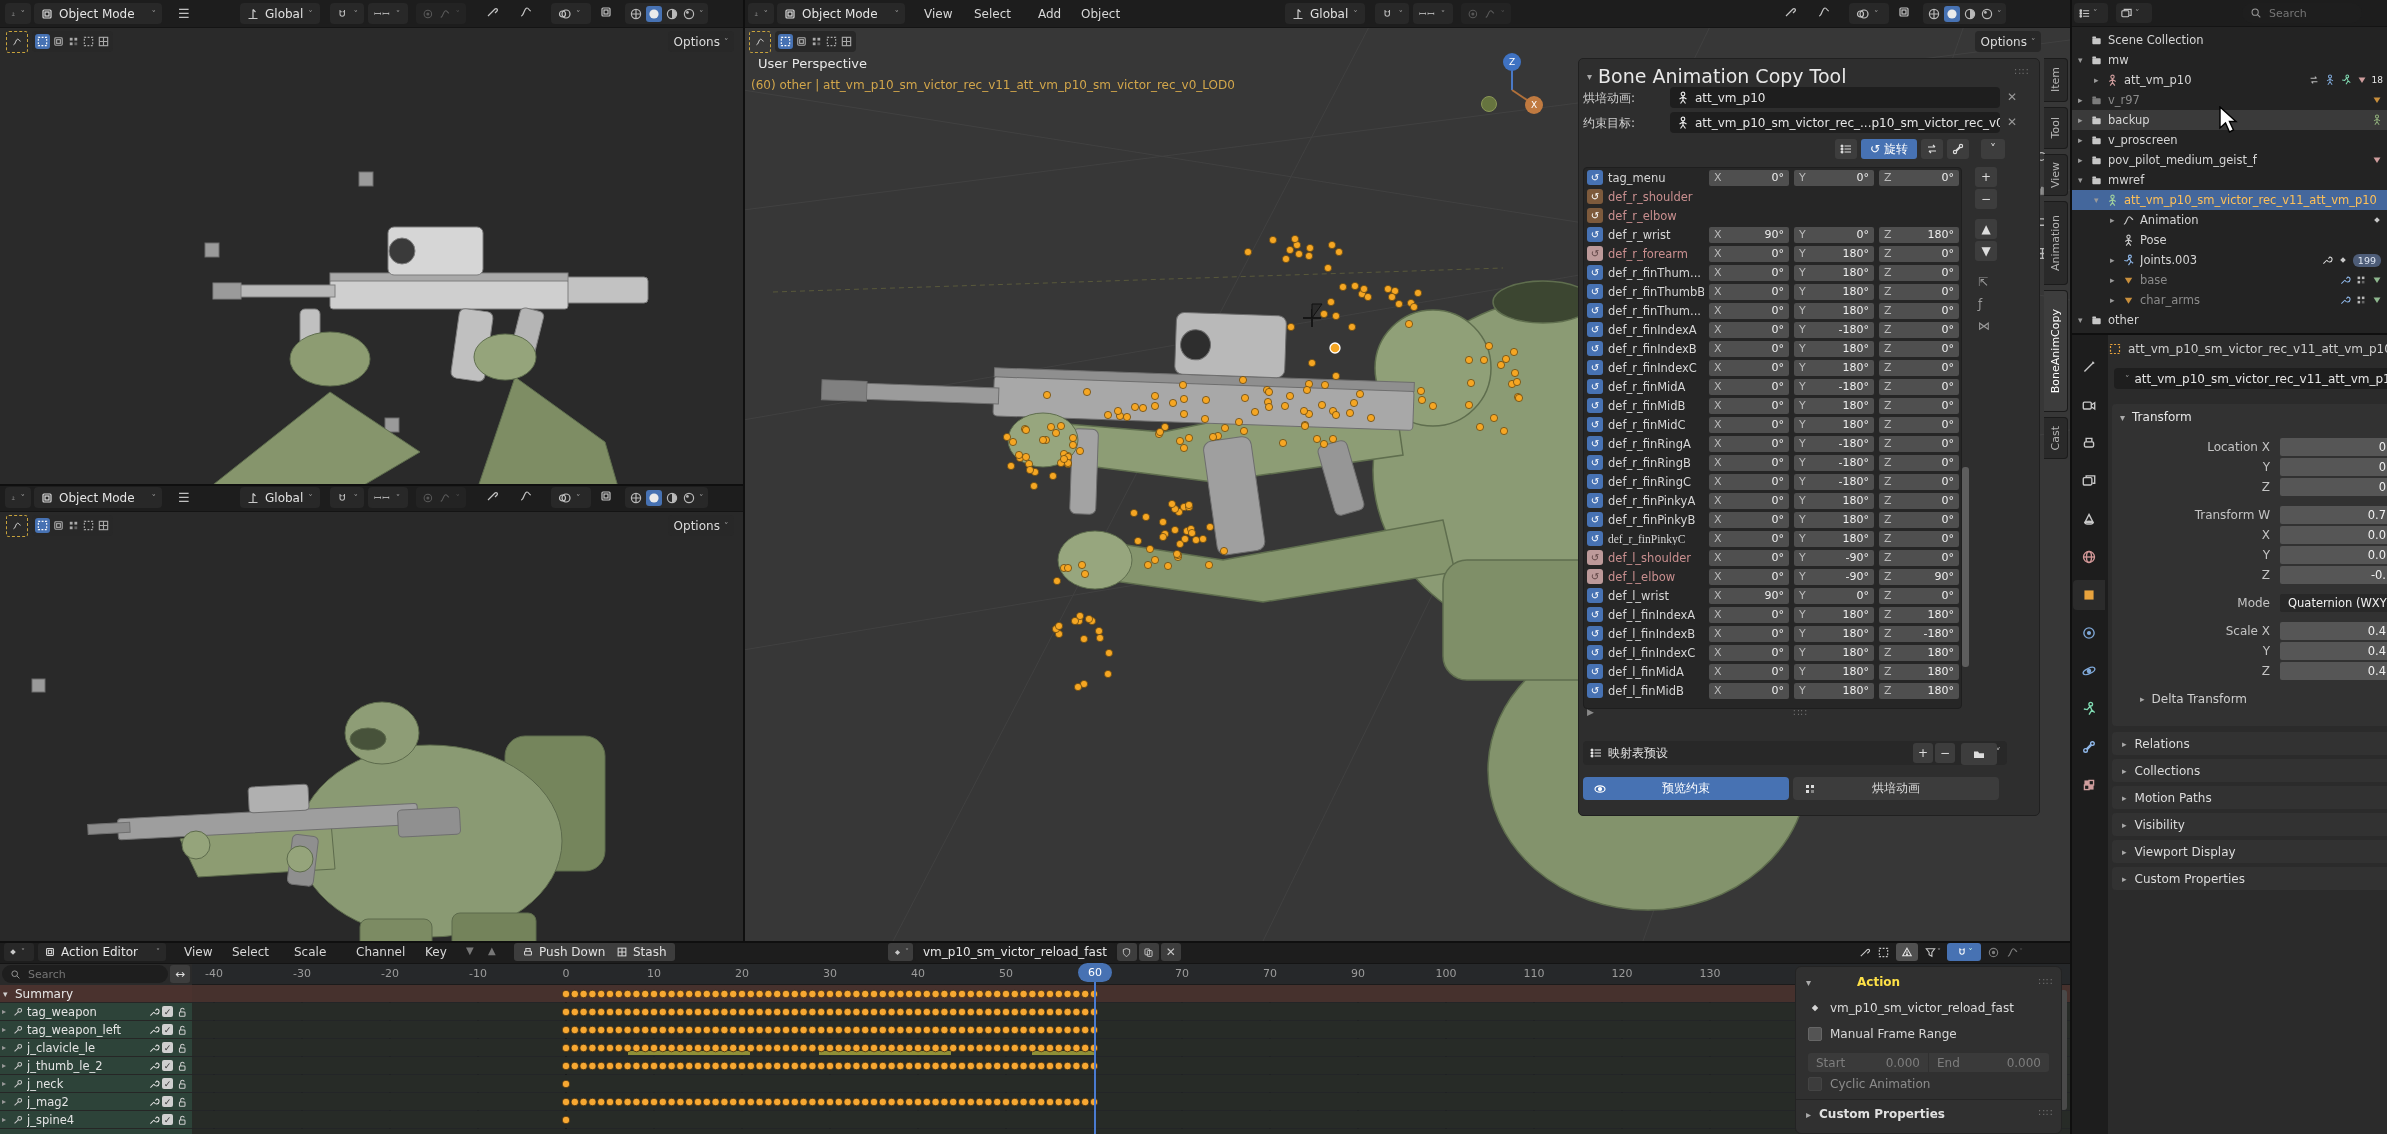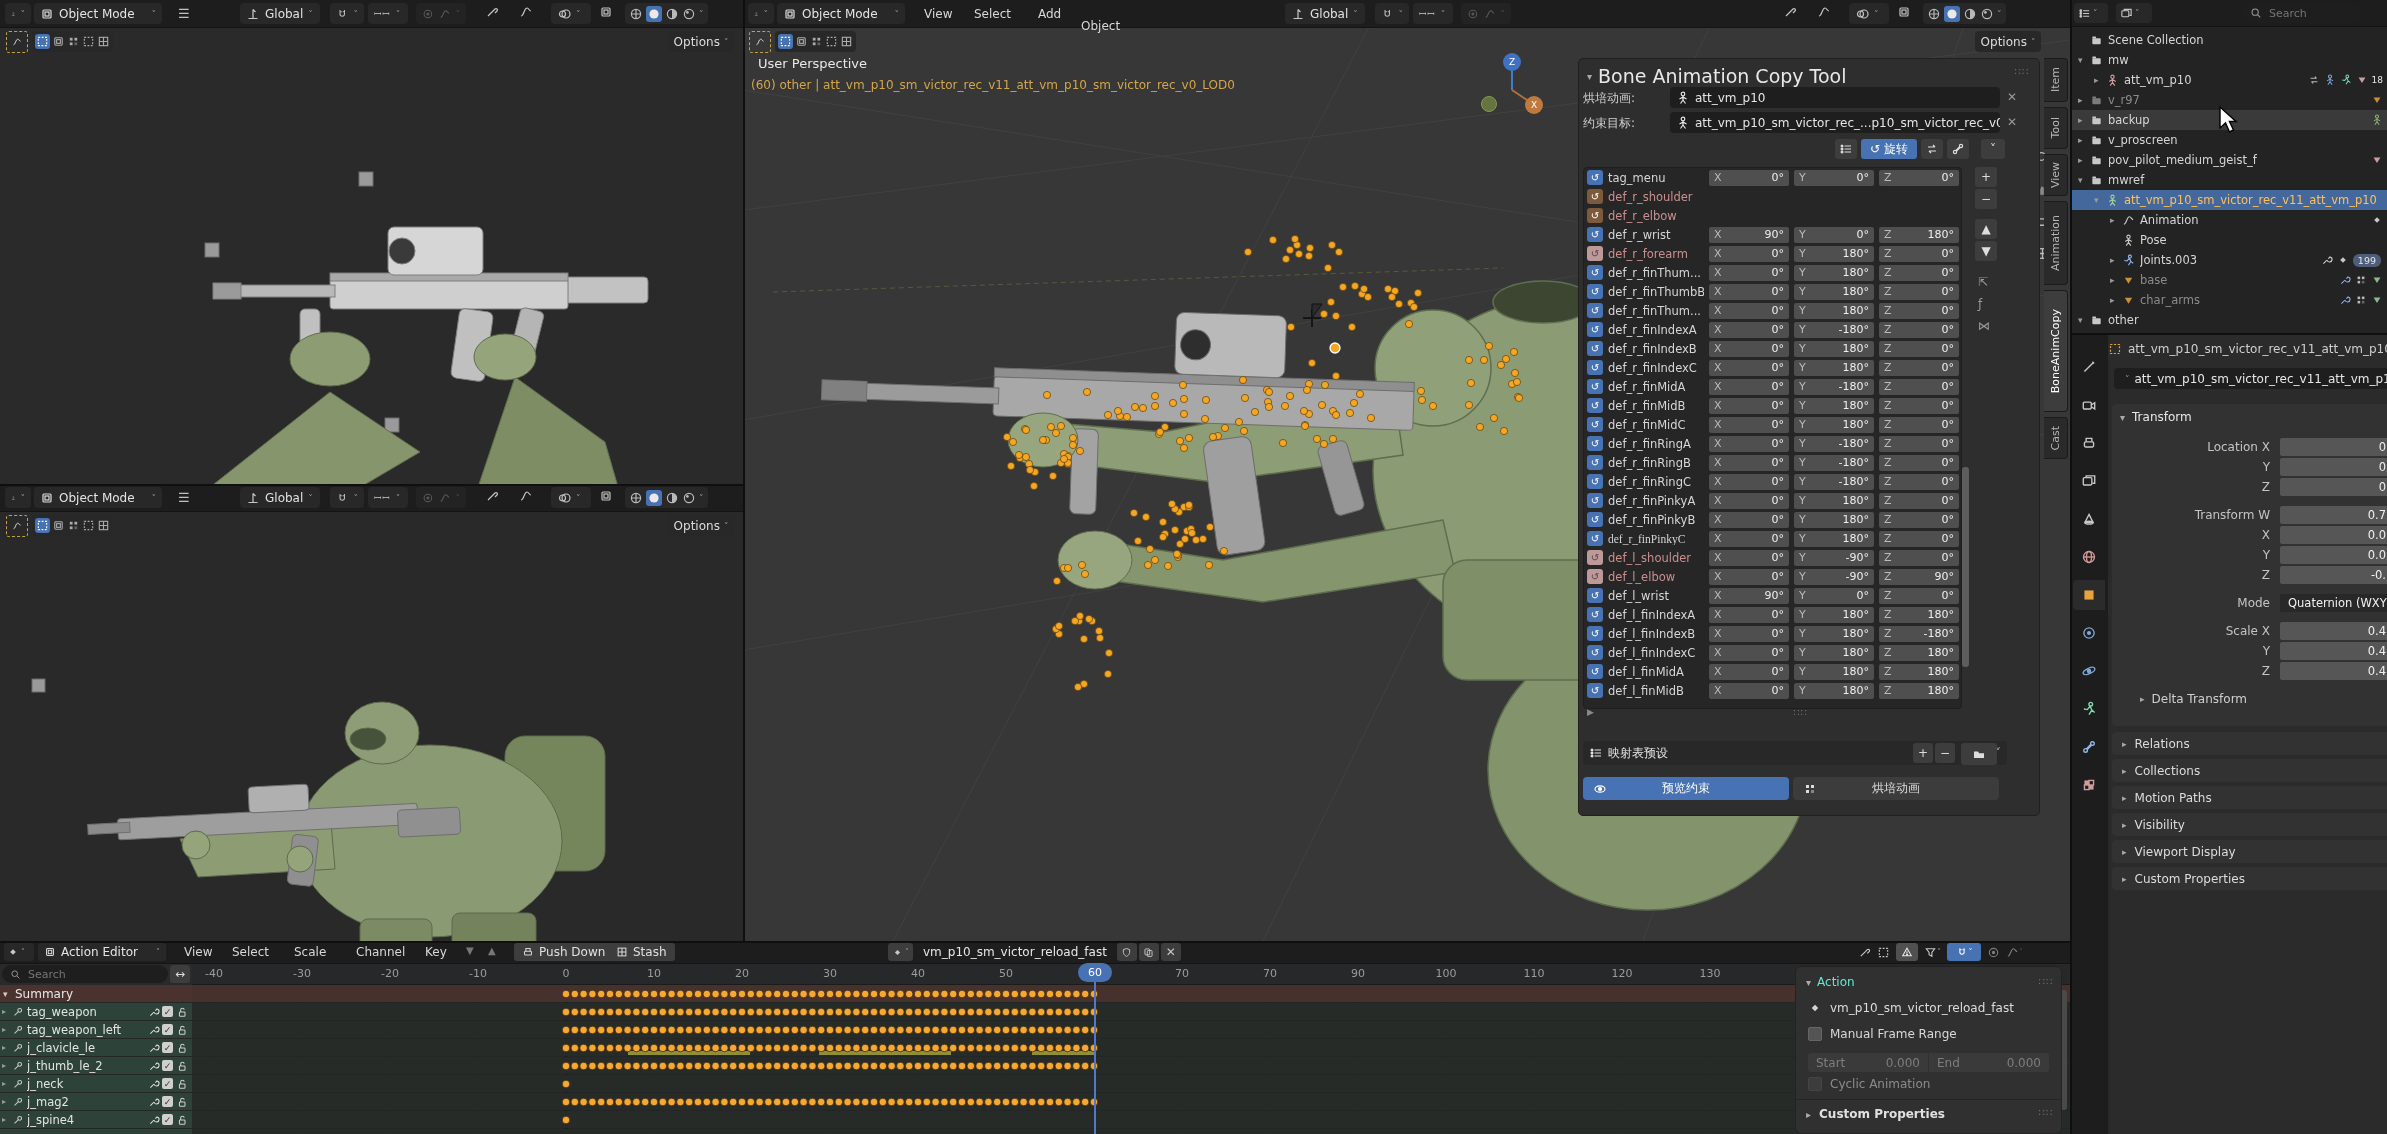--- a/index.html
+++ b/index.html
@@ -571,21 +571,21 @@
           </svg>
         </span>
       <span>烘培动画</span>
     </div>
   </div>
 
   <div class="abs" style="left:1795px;top:966px;width:267px;height:168px;background:#303030;border:1px solid #232323;
        border-radius:6px;z-index:7;box-sizing:border-box;">
     <div class="abs" style="left:10px;top:8px;display:flex;gap:6px;align-items:center;">
       <span style="color:#aaa;font-size:10px;">▾</span>
-      <span style="color:#5eead4;font-weight:normal;">Action</span>
+      <span style="color:#fde047;font-weight:bold;margin-left:40px;">Action</span>
     </div>
     <span class="abs dots4" style="right:8px;top:9px;">∷∷</span>
     <div class="abs" style="left:12px;top:34px;display:flex;gap:8px;align-items:center;">
       <span>
           <svg width="14" height="14" viewBox="0 0 14 14" fill="none" stroke="rgb(212, 212, 212)" stroke-width="1.2" style="color:rgb(212, 212, 212)">
             <rect x="4.7" y="4.7" width="4.6" height="4.6" transform="rotate(45 7 7)" fill="currentColor" stroke="none"></rect>
           </svg>
         </span>
       <span style="color:#dcdcdc;">vm_p10_sm_victor_reload_fast</span>
     </div>
@@ -878,21 +878,21 @@
             <rect x="3" y="3" width="8" height="8" rx="1"></rect>
             <rect x="5" y="5" width="4" height="4"></rect>
           </svg>
         </span>
         <span style="color:#e4e4e4;">Object Mode</span>
         <span style="color:#999;font-size:9px;margin-left:auto;">˅</span>
       </div>
       <div style="position: absolute; left: 172px; top: 0px; height: 27px; display: flex; align-items: center; padding: 0px 9px; color: rgb(216, 216, 216);">View</div>
       <div style="position: absolute; left: 222px; top: 0px; height: 27px; display: flex; align-items: center; padding: 0px 9px; color: rgb(216, 216, 216);">Select</div>
       <div style="position: absolute; left: 286px; top: 0px; height: 27px; display: flex; align-items: center; padding: 0px 9px; color: rgb(216, 216, 216);">Add</div>
-      <div style="position: absolute; left: 329px; top: 12px; height: 27px; display: flex; align-items: center; padding: 0px 9px; color: rgb(216, 216, 216);">Object</div>
+      <div style="position: absolute; left: 329px; top: 0px; height: 27px; display: flex; align-items: center; padding: 0px 9px; color: rgb(216, 216, 216);">Object</div>
       <div style="position: absolute; left: 542px; top: 3px; width: 80px; height: 21px; background: rgb(40, 40, 40); border-radius: 4px; display: flex; align-items: center; gap: 5px; padding: 0px 6px; box-sizing: border-box;">
         <svg width="14" height="14" viewBox="0 0 14 14" fill="none" stroke="#c8c8c8" stroke-width="1.2" style="color:#c8c8c8">
           <path d="M7 2.5 V11.5 M2.5 11.5 H11.5 M7 2.5 L9.5 5"></path>
         </svg>
         <span style="color:#e0e0e0;">Global</span>
         <span style="color:#999;font-size:9px;">˅</span>
       </div>
       <div style="position: absolute; left: 632px; top: 3px; width: 34px; height: 21px; background: rgb(40, 40, 40); border-radius: 4px; display: flex; align-items: center; gap: 5px; padding: 0px 6px; box-sizing: border-box;">
         <svg width="14" height="14" viewBox="0 0 14 14" fill="none" stroke="#b9b9b9" stroke-width="1.2" style="color:#b9b9b9">
           <path d="M4.5 2.5 V7 a2.5 2.5 0 0 0 5 0 V2.5"></path>

